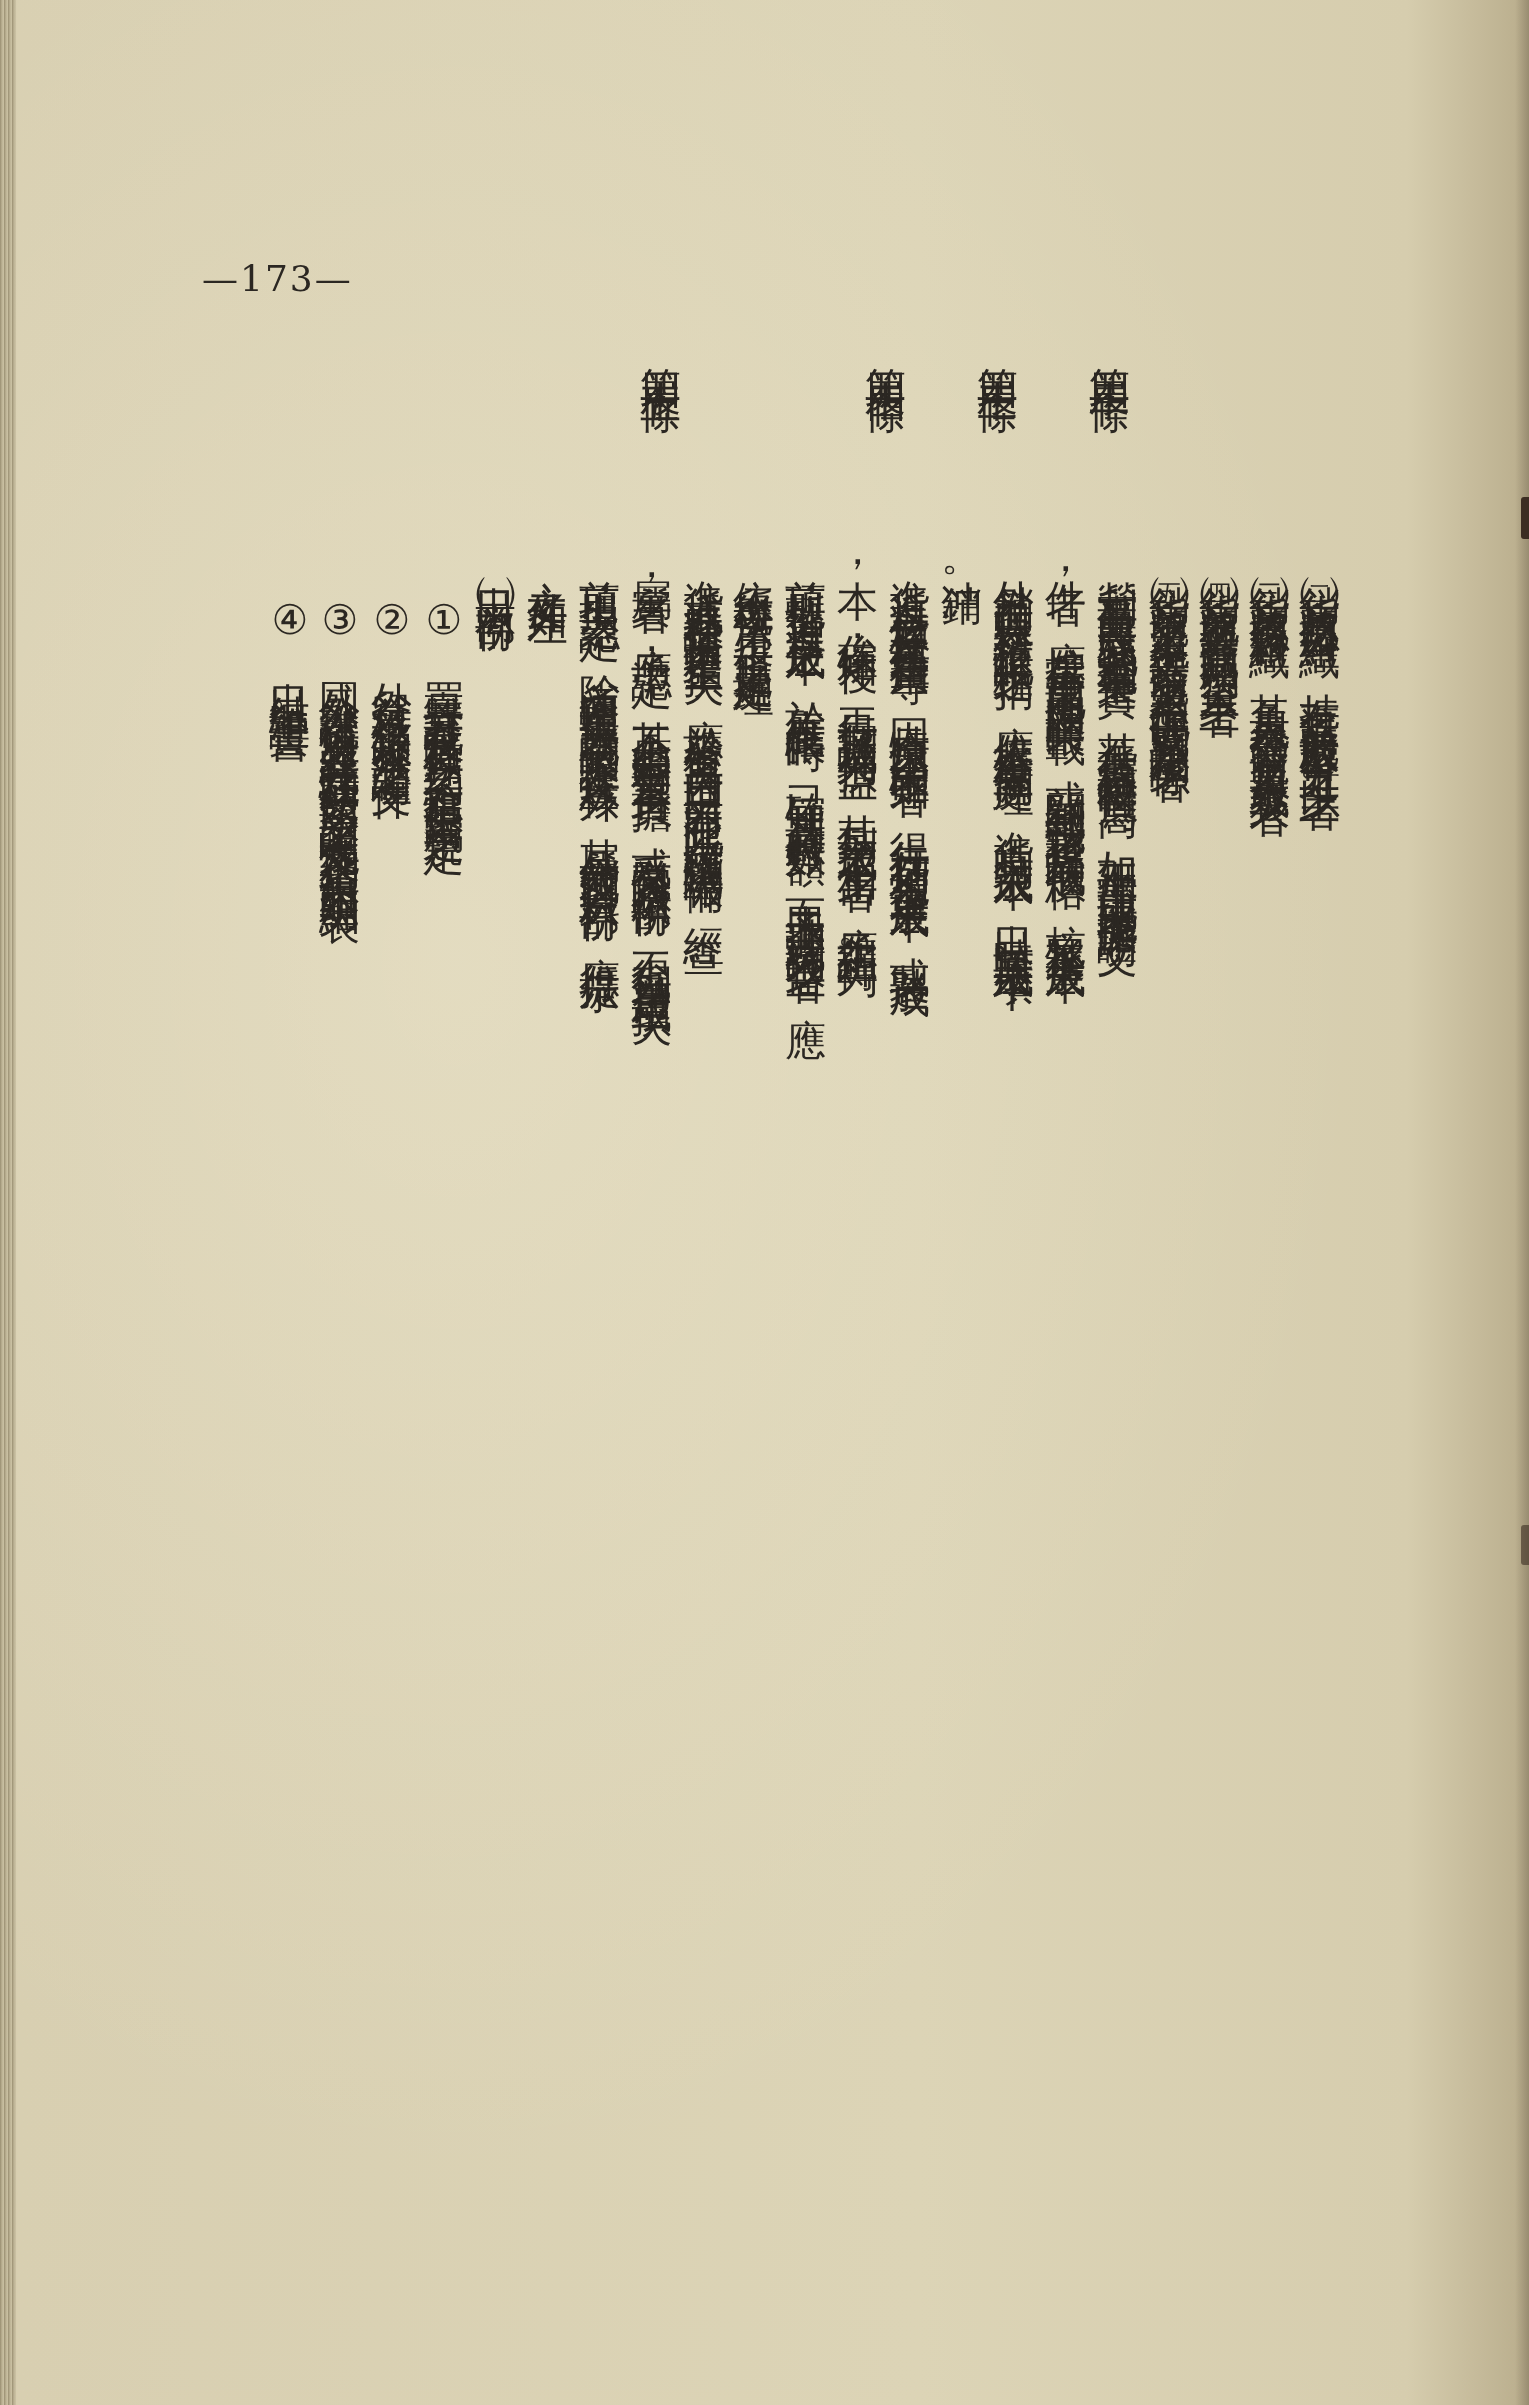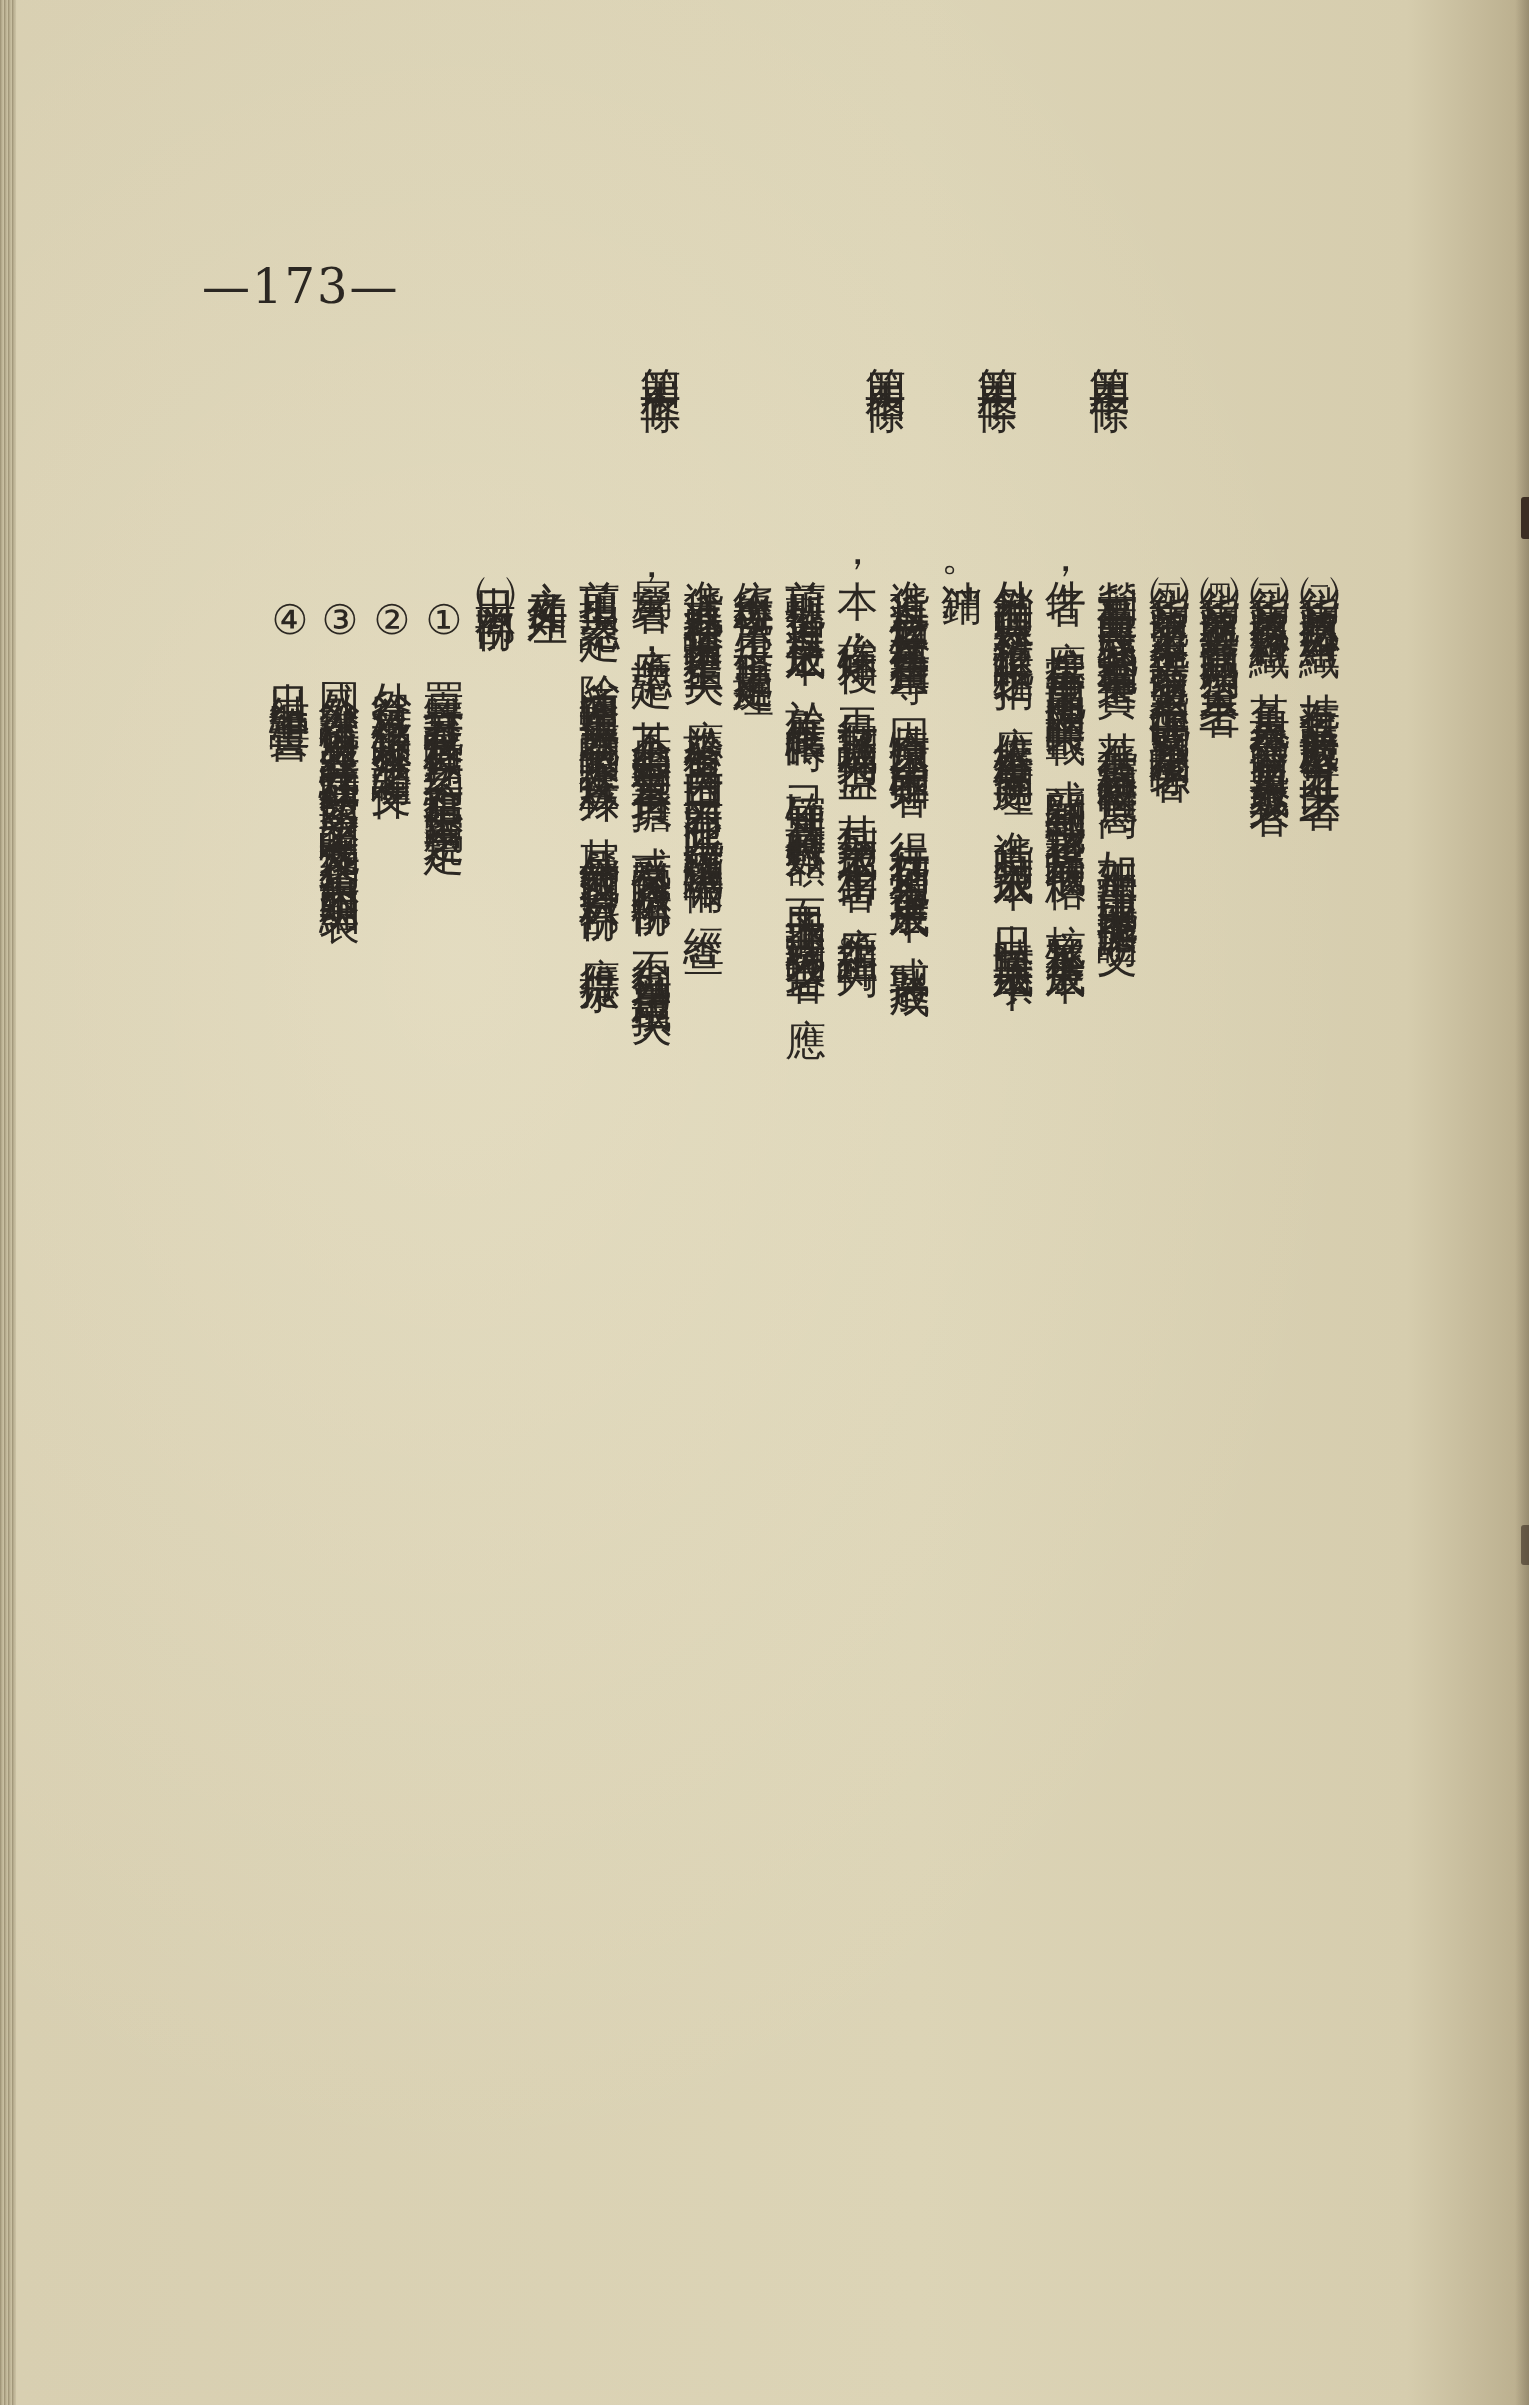--- a/index.html
+++ b/index.html
@@ -18,21 +18,21 @@
     opacity:.8;
   }
   .right-edge {
     position:absolute; right:0; top:0; width:14px; height:2405px;
     background: linear-gradient(90deg, rgba(0,0,0,0), rgba(90,80,60,.35));
   }
   .tab-mark {
     position:absolute; right:0; width:8px; background:#3b2d22; border-radius:3px 0 0 3px;
   }
   .page-number {
-    position:absolute; left:202px; top:258px; font-size:48px; letter-spacing:2px;
+    position:absolute; left:202px; top:258px; font-size:36px; letter-spacing:2px;
     font-family:"DejaVu Serif", serif; color:#2b2722;
   }
   .col {
     position:absolute; writing-mode:vertical-rl; text-orientation:upright;
     font-size:41px; line-height:48px; letter-spacing:6.5px; white-space:nowrap;
     font-family:"DejaVu Sans", sans-serif; color:#2b2722;
   }
   .heading { top:335px; font-size:41px; letter-spacing:6.5px; }
   .body { top:548px; }
   .indent1 { top:596px; }

